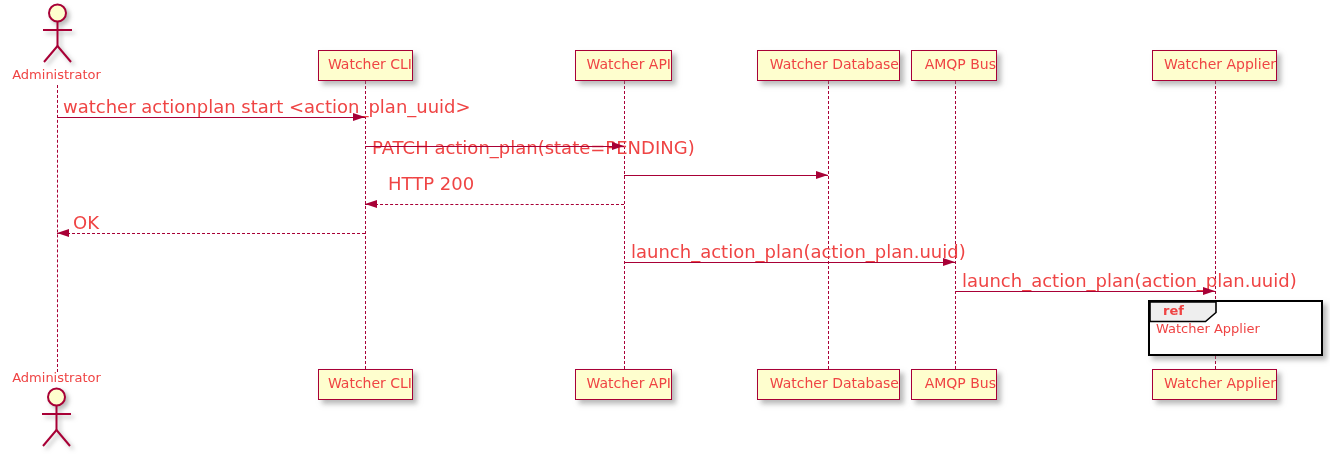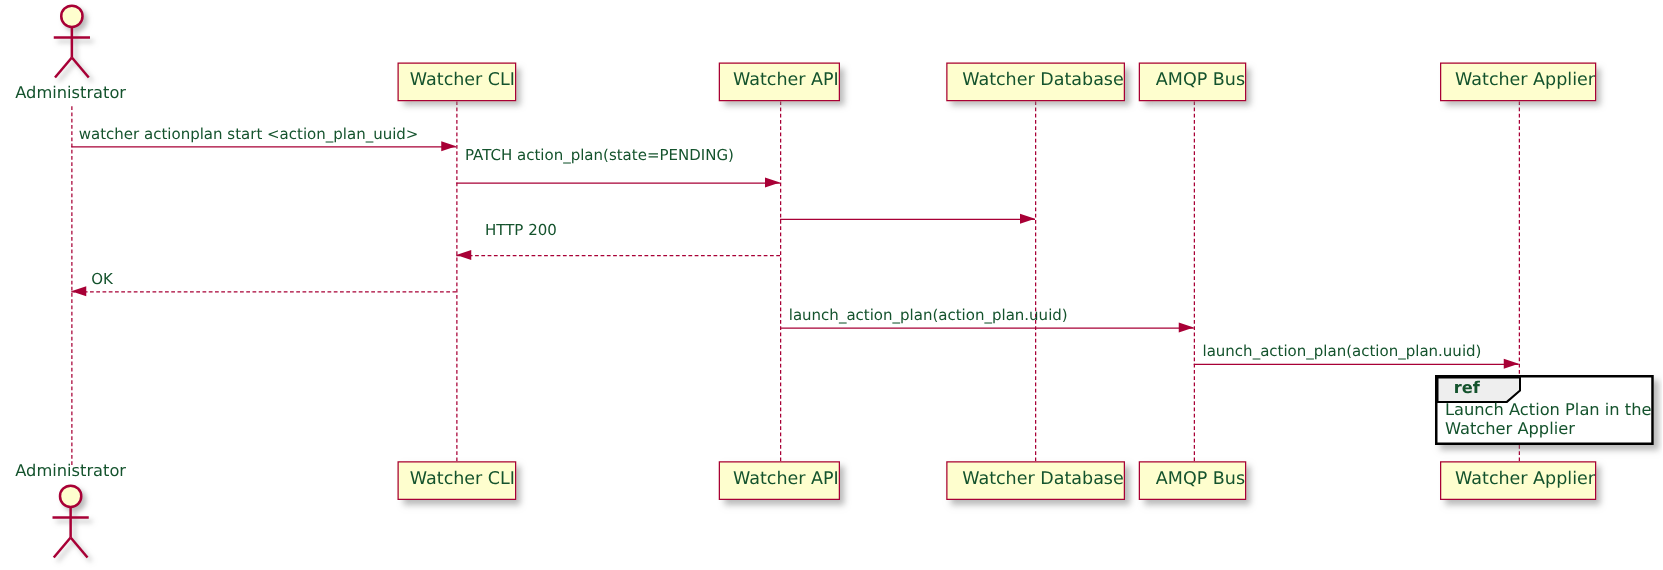--- a/index.html
+++ b/index.html
@@ -1,26 +1,26 @@
 <!DOCTYPE html>
 <html><head>
 <meta charset="utf-8">
 <style>
   html,body{margin:0;padding:0;background:#ffffff;}
   .canvas{
     position:relative;width:1330px;height:456px;background:#ffffff;overflow:hidden;
-    font-family:"DejaVu Sans",sans-serif;color:#14532d;
+    font-family:"DejaVu Sans",sans-serif;color:#ef4444;
   }
   .lifeline{position:absolute;width:0;border-left:1px dashed #A80036;}
   .pbox{
     position:absolute;box-sizing:border-box;height:31px;background:#FEFECE;
     border:1.8px solid #A80036;box-shadow:4px 4px 5px rgba(130,130,130,0.55);
     font-size:14px;text-align:right;line-height:27px;white-space:nowrap;
   }
-  .msg-label{position:absolute;font-size:12px;line-height:16px;white-space:nowrap;}
+  .msg-label{position:absolute;font-size:18px;line-height:16px;white-space:nowrap;}
   .msg-line{position:absolute;height:0;border-top:1px solid #A80036;}
   .msg-line.dashed{border-top-style:dashed;}
   .ah{position:absolute;width:0;height:0;border-style:solid;}
   .ah-r{border-width:4.5px 0 4.5px 12px;border-color:transparent transparent transparent #A80036;}
   .ah-l{border-width:4.5px 12px 4.5px 0;border-color:transparent #A80036 transparent transparent;}
   .actor-svg{position:absolute;filter:drop-shadow(3px 3px 2px rgba(120,120,120,0.5));}
   .actor-label{position:absolute;font-size:13px;text-align:center;white-space:nowrap;}
   .ref-box{
     position:absolute;box-sizing:border-box;background:#ffffff;border:2px solid #000;
     box-shadow:4px 4px 5px rgba(130,130,130,0.55);
@@ -68,21 +68,21 @@
   <div class="pbox" style="left:318px;top:369px;width:95px">Watcher CLI</div>
   <div class="pbox" style="left:575px;top:369px;width:97px">Watcher API</div>
   <div class="pbox" style="left:757px;top:369px;width:143px">Watcher Database</div>
   <div class="pbox" style="left:911px;top:369px;width:86px">AMQP Bus</div>
   <div class="pbox" style="left:1152px;top:369px;width:125px">Watcher Applier</div>
 
   <div class="msg-label" style="left:63px;top:99px">watcher actionplan start &lt;action_plan_uuid&gt;</div>
   <div class="msg-line" style="left:57px;top:117px;width:308px"></div>
   <div class="ah ah-r" style="left:353px;top:113px"></div>
 
-  <div class="msg-label" style="left:372px;top:116px">PATCH action_plan(state=PENDING)</div>
+  <div class="msg-label" style="left:372px;top:140px">PATCH action_plan(state=PENDING)</div>
   <div class="msg-line" style="left:365px;top:146px;width:259px"></div>
   <div class="ah ah-r" style="left:612px;top:142px"></div>
 
   <div class="msg-line" style="left:624px;top:175px;width:204px"></div>
   <div class="ah ah-r" style="left:816px;top:171px"></div>
 
   <div class="msg-label" style="left:388px;top:176px">HTTP 200</div>
   <div class="msg-line dashed" style="left:365px;top:204px;width:259px"></div>
   <div class="ah ah-l" style="left:365px;top:200px"></div>
 
@@ -97,18 +97,17 @@
   <div class="msg-label" style="left:962px;top:273px">launch_action_plan(action_plan.uuid)</div>
   <div class="msg-line" style="left:955px;top:291px;width:260px"></div>
   <div class="ah ah-r" style="left:1203px;top:287px"></div>
 
   <div class="ref-box" style="left:1148px;top:300px;width:175px;height:56px">
     <svg class="ref-header-svg" width="70" height="22" viewBox="0 0 70 22">
       <path d="M1,1 L67,1 L67,11.5 L56.5,20.5 L1,20.5 Z" fill="#EEEEEE" stroke="#000000" stroke-width="1.6"></path>
     </svg>
     <span class="ref-keyword">ref</span>
     <div class="ref-text">
-      <div>Launch Action Plan in the</div>
       <div>Watcher Applier</div>
     </div>
   </div>
 
 </div>
 
 </body></html>

